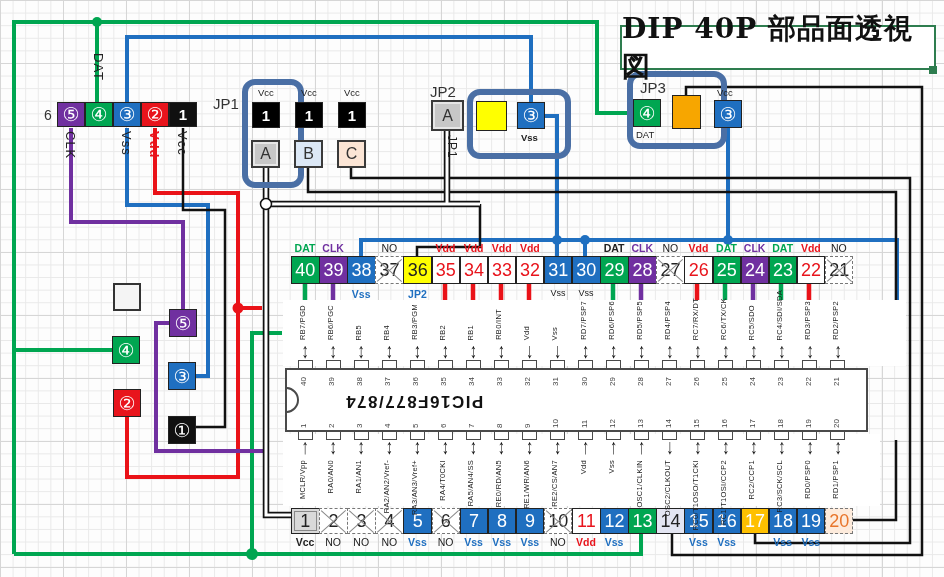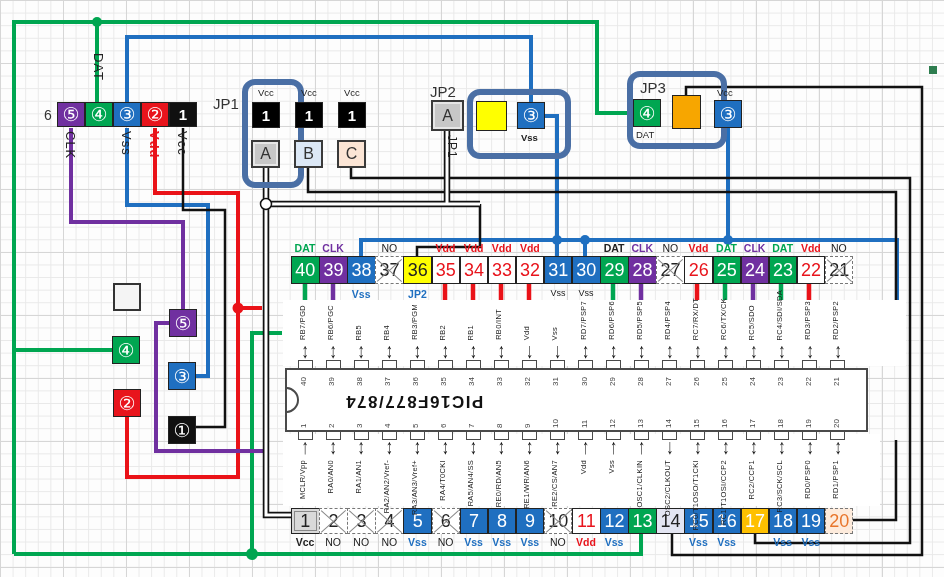--- a/index.html
+++ b/index.html
@@ -122,20 +122,23 @@
 
   <div id="chip-body">
     <div id="chip-notch"></div>
     <div id="chip-name">PIC16F877/874</div>
   </div>
 
   <div class="highlight" style="left:242px;top:79px;width:50px;height:97px;"></div>
   <div class="highlight" style="left:467px;top:89px;width:92px;height:58px;"></div>
   <div class="highlight" style="left:627px;top:71px;width:88px;height:66px;"></div>
 
+  <div id="title-box">
+    <span>DIP 40P 部品面透視図</span>
+  </div>
   <div id="title-handle"></div>
 
   <div class="jp-text" style="left:44px;top:108px;font-size:14px;">6</div>
   <div class="vside" style="left:92px;top:53px;">DAT</div>
   <div id="connector6">
       <div class="boxed circled" style="left: 57px; top: 102px; width: 28px; height: 25px; background: rgb(112, 48, 160); color: rgb(255, 255, 255); font-size: 19px; font-weight: normal;">⑤</div>
       <div class="boxed circled" style="left: 85px; top: 102px; width: 28px; height: 25px; background: rgb(0, 166, 81); color: rgb(255, 255, 255); font-size: 19px; font-weight: normal;">④</div>
       <div class="boxed circled" style="left: 113px; top: 102px; width: 28px; height: 25px; background: rgb(31, 111, 192); color: rgb(255, 255, 255); font-size: 19px; font-weight: normal;">③</div>
       <div class="boxed circled" style="left: 141px; top: 102px; width: 28px; height: 25px; background: rgb(232, 20, 28); color: rgb(255, 255, 255); font-size: 19px; font-weight: normal;">②</div>
       <div class="boxed" style="left: 169px; top: 102px; width: 28px; height: 25px; background: rgb(16, 16, 16); color: rgb(255, 255, 255); font-size: 15px; font-weight: bold;">1</div>

